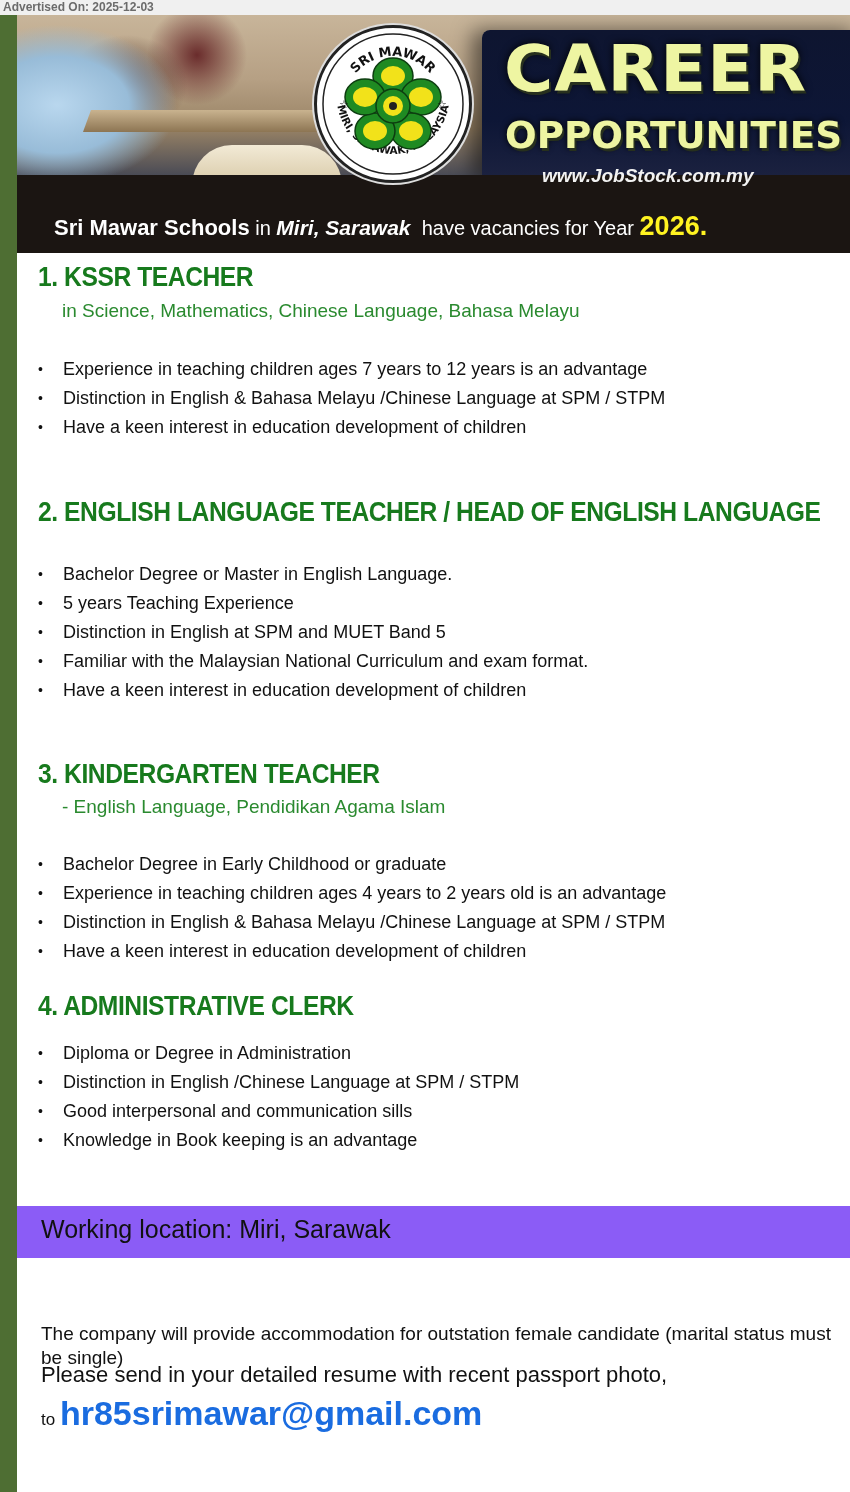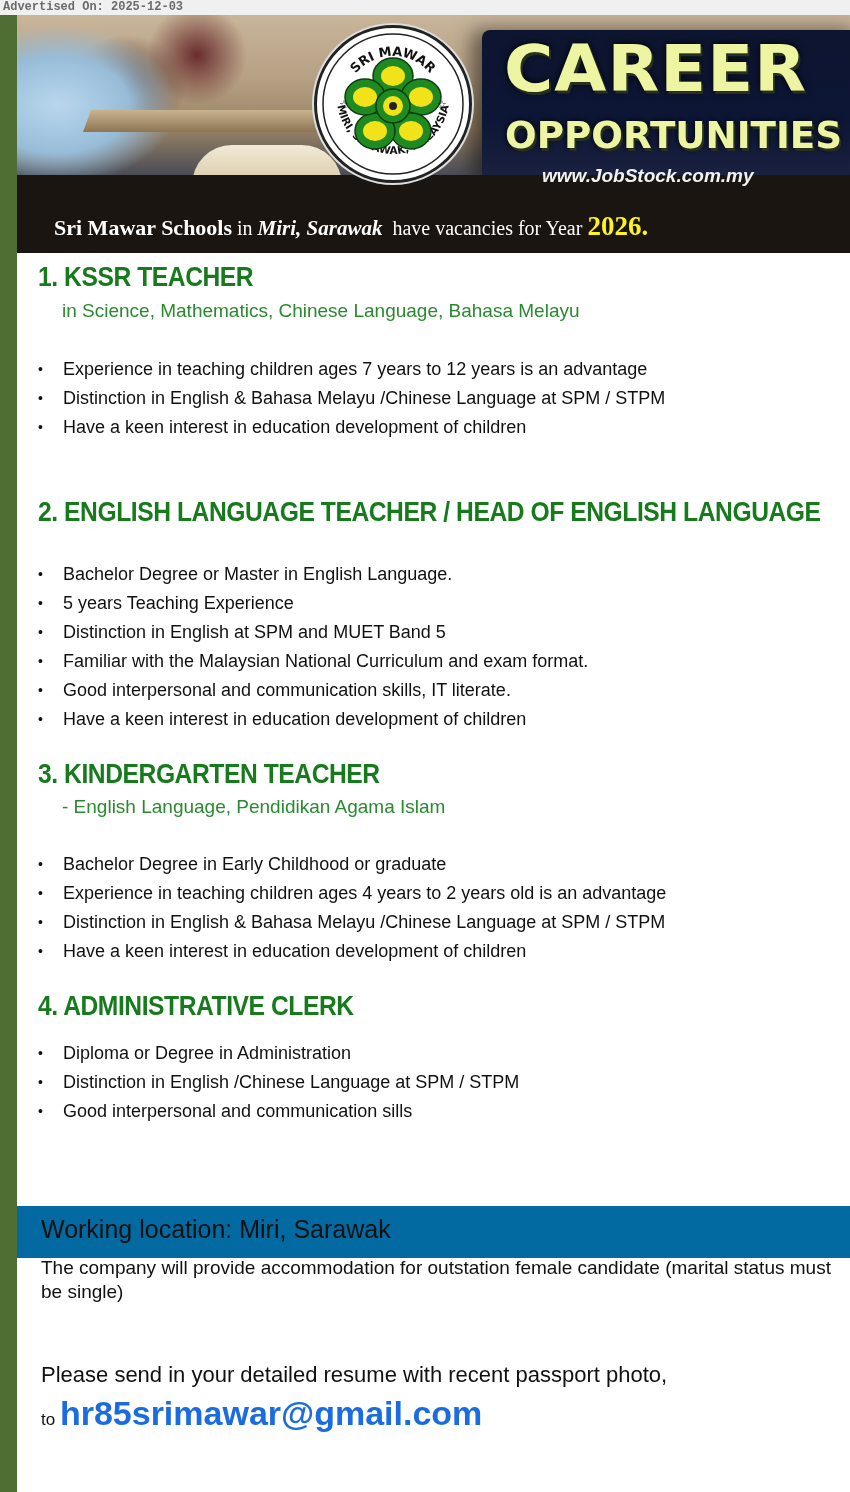--- a/index.html
+++ b/index.html
@@ -2,21 +2,21 @@
 <html><head>
 <meta charset="utf-8">
 <style>
   * { box-sizing: border-box; margin: 0; padding: 0; }
   html, body { width: 850px; height: 1492px; overflow: hidden; background: #fff; }
   body { position: relative; font-family: "Liberation Sans", sans-serif; color: #111; }
 
   .adv-bar {
     position: absolute; left: 0; top: 0; width: 850px; height: 15px;
     background: #f0f0f0; color: #6b6b6b; font-size: 12px; font-weight: bold;
-    line-height: 15px; padding-left: 3px; z-index: 5; font-family: Liberation Mono, monospace;
+    line-height: 15px; padding-left: 3px; z-index: 5;
   }
   .left-stripe {
     position: absolute; left: 0; top: 15px; width: 17px; height: 1477px;
     background: #4e6e33;
   }
 
   .banner {
     position: absolute; left: 17px; top: 15px; width: 833px; height: 238px;
     overflow: hidden; background: #1b1613;
   }
@@ -68,21 +68,21 @@
     color: #eef5a2; font-size: 38px; letter-spacing: 0px; line-height: 40px;
     text-shadow: 2px 3px 0 #27301e, 0 0 6px #000;
     transform: scaleX(0.98); transform-origin: left;
   }
   .site-url {
     position: absolute; left: 525px; top: 150px;
     color: #f2f2f2; font-size: 19px; font-style: italic; font-weight: bold;
   }
   .tagline {
     position: absolute; left: 37px; top: 196px; color: #fff;
-    font-size: 20px; white-space: nowrap; font-family: Liberation Serif, serif;
+    font-size: 20px; white-space: nowrap;
   }
   .tagline .strong { font-weight: bold; font-size: 22px; }
   .tagline .italic { font-weight: bold; font-style: italic; font-size: 21px; }
   .tagline .year { font-weight: bold; color: #fff321; font-size: 27px; }
 
   .content { position: absolute; left: 17px; top: 253px; width: 833px; }
   .job-title {
     position: absolute; left: 21px; color: #177a1d;
     font-family: "Liberation Sans", sans-serif; font-weight: bold;
     font-size: 28px; letter-spacing: -0.5px; transform: scaleX(0.88); transform-origin: left;
@@ -96,27 +96,27 @@
   .bullets li {
     position: relative; padding-left: 25px; height: 29px; line-height: 29px;
     font-size: 18px; color: #111; white-space: nowrap;
   }
   .bullets li::before {
     content: "\2022"; position: absolute; left: 0; top: 0; font-size: 14px; color: #111;
   }
 
   .location-bar {
     position: absolute; left: 17px; top: 1206px; width: 833px; height: 52px;
-    background: #0369a1;
+    background: #8b5cf6;
   }
   .location-bar span {
     position: absolute; left: 24px; top: 9px; font-size: 25px; color: #111;
   }
   .note {
-    position: absolute; left: 41px; top: 1256px; width: 790px;
+    position: absolute; left: 41px; top: 1322px; width: 790px;
     font-size: 19px; line-height: 24px; color: #111;
   }
   .apply {
     position: absolute; left: 41px; top: 1362px; font-size: 22px; color: #111;
   }
   .email-line { position: absolute; left: 41px; top: 1394px; white-space: nowrap; }
   .email-line .to { font-size: 17px; color: #111; }
   .email-line .email {
     font-size: 34px; color: #1a6ce0; font-weight: bold; letter-spacing: 0px;
     text-decoration: none;
@@ -191,38 +191,38 @@
     <li>Distinction in English &amp; Bahasa Melayu /Chinese Language at SPM / STPM</li>
     <li>Have a keen interest in education development of children</li>
   </ul>
 
   <div class="job-title" style="top:243px">2. ENGLISH LANGUAGE TEACHER / HEAD OF ENGLISH LANGUAGE</div>
   <ul class="bullets" style="top:307px">
     <li>Bachelor Degree or Master in English Language.</li>
     <li>5 years Teaching Experience</li>
     <li>Distinction in English at SPM and MUET Band 5</li>
     <li>Familiar with the Malaysian National Curriculum and exam format.</li>
-    <li>Good interpersonal and communication skills, IT literate.</li>
     <li>Have a keen interest in education development of children</li>
   </ul>
 
   <div class="job-title" style="top:505px">3. KINDERGARTEN TEACHER</div>
   <div class="job-sub" style="top:543px">- English Language, Pendidikan Agama Islam</div>
   <ul class="bullets" style="top:597px">
     <li>Bachelor Degree in Early Childhood or graduate</li>
     <li>Experience in teaching children ages 4 years to 2 years old is an advantage</li>
     <li>Distinction in English &amp; Bahasa Melayu /Chinese Language at SPM / STPM</li>
     <li>Have a keen interest in education development of children</li>
   </ul>
 
   <div class="job-title" style="top:737px">4. ADMINISTRATIVE CLERK</div>
   <ul class="bullets" style="top:786px">
     <li>Diploma or Degree in Administration</li>
     <li>Distinction in English /Chinese Language at SPM / STPM</li>
     <li>Good interpersonal and communication sills</li>
+    <li>Knowledge in Book keeping is an advantage</li>
   </ul>
 </div>
 
 <div class="location-bar">
   <span>Working location: Miri, Sarawak</span>
 </div>
 
 <div class="note">
   <div>The company will provide accommodation for outstation female candidate (marital status must be single)</div>
 </div>

